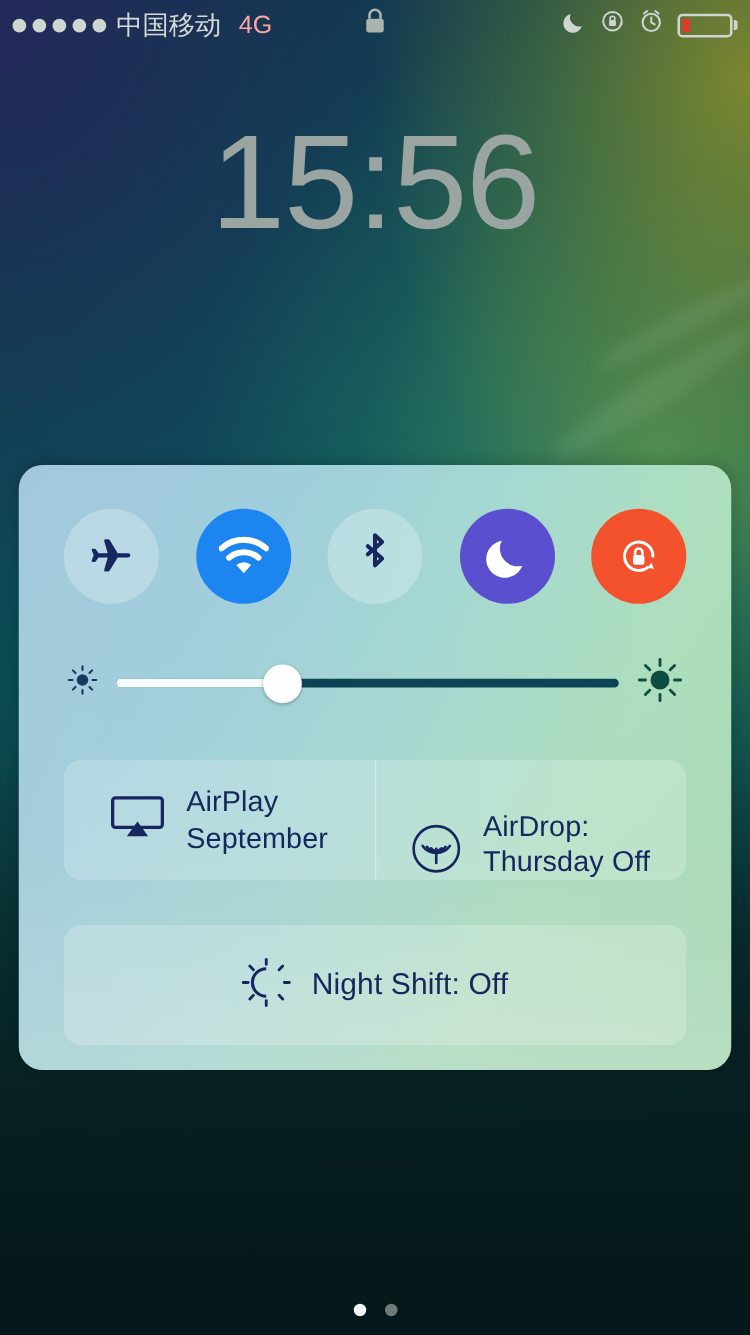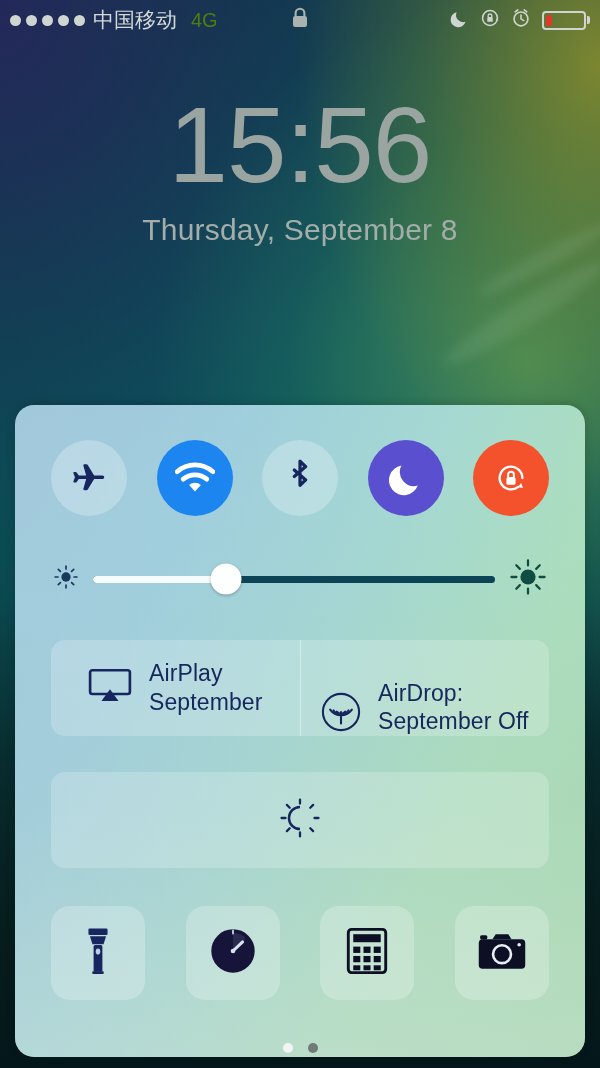--- a/index.html
+++ b/index.html
@@ -32,21 +32,21 @@
     position:absolute; top:0; left:0; right:0; height:40px;
     display:flex; align-items:center;
     color:#d6dcd9; font-size:21px;
     padding:0 10px;
     z-index:6;
   }
   .sb-left{ display:flex; align-items:center; gap:8px; }
   .dots{ display:flex; gap:5px; align-items:center; }
   .dots i{ width:11px; height:11px; border-radius:50%; background:#cfd6d2; display:block; }
   .carrier{ font-size:21px; letter-spacing:0px; color:#d3dad6; }
-  .net{ font-size:20px; margin-left:6px; color:#4d7c0f; }
+  .net{ font-size:20px; margin-left:6px; color:#fca5a5; }
   .sb-center{ position:absolute; left:0; right:0; display:flex; justify-content:center; pointer-events:none; }
   .sb-right{ margin-left:auto; display:flex; align-items:center; gap:11px; }
 
   .battery{ display:flex; align-items:center; }
   .batt-body{
     width:44px; height:19px; border:2px solid #cfd6d2; border-radius:4px;
     padding:2px; display:flex; align-items:center;
   }
   .batt-fill{ height:100%; background:#e0392b; border-radius:1.5px; }
   .batt-cap{ width:3px; height:8px; background:#cfd6d2; border-radius:0 2px 2px 0; margin-left:1.5px; }
@@ -58,21 +58,21 @@
     color:#9aa5a2; letter-spacing:-1px;
     font-family:"Liberation Sans", sans-serif;
   }
   #clock-date{
     margin-top:14px; font-size:30px; font-weight:300; color:#a3aeaa;
     letter-spacing:0.2px;
   }
 
   
   #control-center{
-    position:absolute; left:15px; right:15px; top:405px; height:652px;
+    position:absolute; left:15px; right:15px; top:372px; height:484px;
     border-radius:19px;
     background:
       linear-gradient(118deg,
         rgba(167,206,228,0.93) 0%,
         rgba(164,212,228,0.93) 26%,
         rgba(168,221,216,0.93) 48%,
         rgba(176,229,190,0.93) 72%,
         rgba(173,226,176,0.93) 100%);
     box-shadow:0 -1px 10px rgba(0,0,0,0.18);
     overflow:hidden;
@@ -226,21 +226,20 @@
       <span class="batt-body">
           <span class="batt-fill" id="batt-fill" style="width: 18%; background: rgb(224, 57, 43);"></span>
         </span>
       <span class="batt-cap"></span>
     </span>
   </div>
 </div>
 
 <div id="clock-area">
   <div id="clock-time">15:56</div>
-  <div id="clock-date">Thursday, September 8</div>
 </div>
 
 <div id="control-center">
   <div id="cc-tint"></div>
   <div id="cc-inner">
 
     <div id="toggles">
 
       <div class="toggle off">
         <span>
@@ -331,35 +330,36 @@
           <svg width="40" height="40" viewBox="0 0 42 42">
             <circle cx="21" cy="21" r="19" fill="none" stroke="#17265e" stroke-width="2.2"></circle>
             <path d="M9.6 33.4a14 14 0 0122.8 0" fill="none" stroke="#17265e" stroke-width="2.2" stroke-linecap="round" transform="rotate(180 21 26)"></path>
             <path d="M13.2 30.6a9.4 9.4 0 0115.6 0" fill="none" stroke="#17265e" stroke-width="2.2" stroke-linecap="round" transform="rotate(180 21 25)"></path>
             <path d="M16.6 28.2a5.4 5.4 0 018.8 0" fill="none" stroke="#17265e" stroke-width="2.2" stroke-linecap="round" transform="rotate(180 21 24.4)"></path>
             <path d="M21 21v12" stroke="#17265e" stroke-width="2.2" stroke-linecap="round"></path>
           </svg>
         </span>
         <span class="media-label">
           <span>AirDrop:</span><br>
-          <span>September Off</span>
+          <span>Thursday Off</span>
         </span>
       </div>
     </div>
 
     <div id="nightshift">
       <span>
         <svg width="40" height="40" viewBox="0 0 42 42">
           <path d="M21 9.4a11.6 11.6 0 000 23.2 11.6 11.6 0 010-23.2z" fill="none" stroke="#17265e" stroke-width="2.6"></path>
           <path d="M21 32.6a11.6 11.6 0 000-23.2 9.4 9.4 0 010 23.2z" fill="#17265e"></path>
           <g stroke="#17265e" stroke-width="2.4" stroke-linecap="round">
             <path d="M21 1.6v4.2M21 36.2v4.2M1.6 21h4.2M36.2 21h4.2M7.2 7.2l3 3M31.8 31.8l3 3M34.8 7.2l-3 3M10.2 31.8l-3 3"></path>
           </g>
         </svg>
       </span>
+      <span class="media-label">Night Shift: Off</span>
     </div>
 
     <div id="shortcuts">
 
       <div class="shortcut">
         <span>
           <svg width="44" height="50" viewBox="0 0 46 52">
             <rect x="13" y="2.4" width="20" height="7" rx="1.4" fill="#17265e"></rect>
             <path d="M14.6 10.6h16.8l-2.6 8.4H17.2z" fill="#17265e"></path>
             <rect x="18.4" y="19.6" width="9.2" height="28" rx="1.6" fill="#17265e"></rect>

